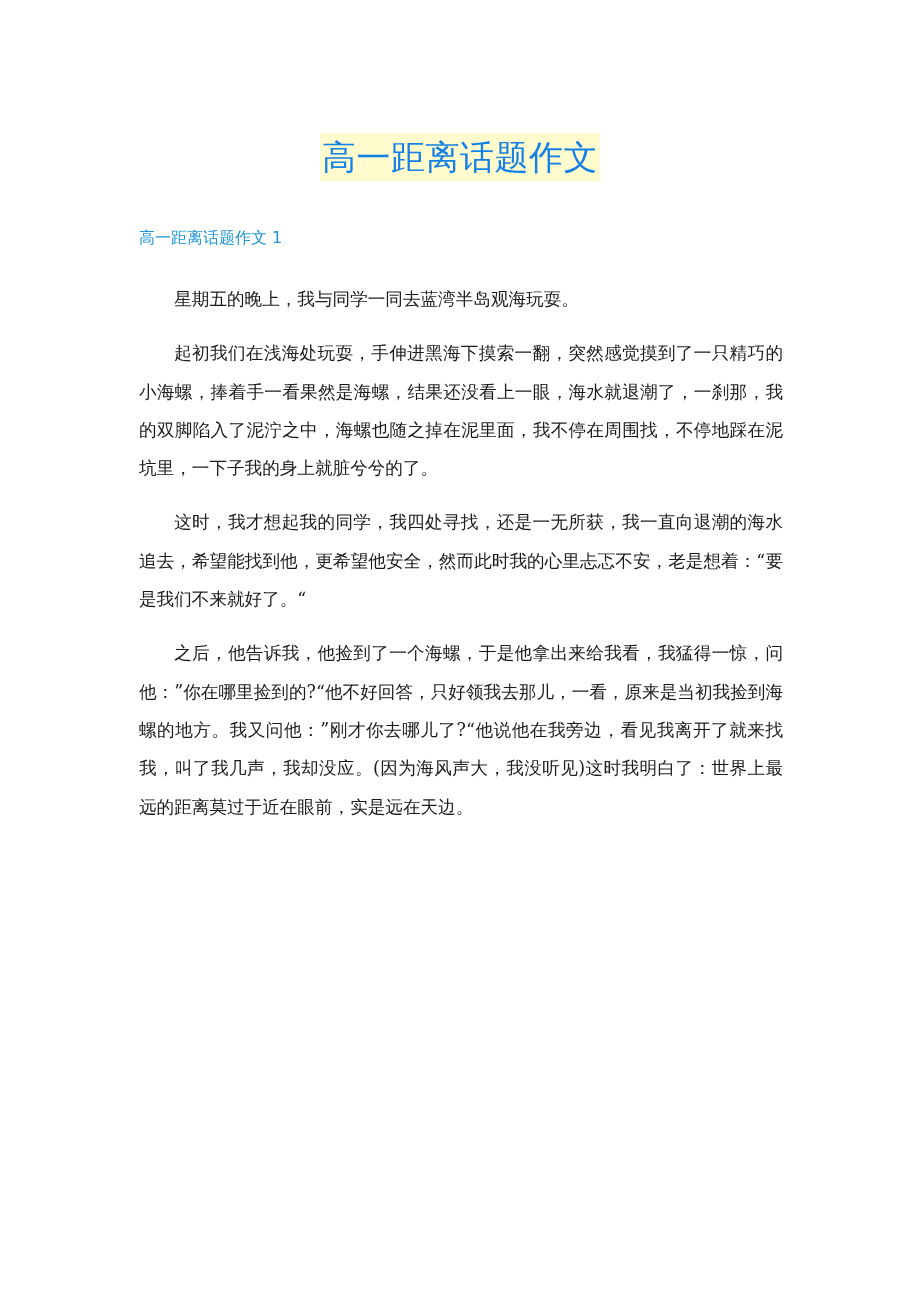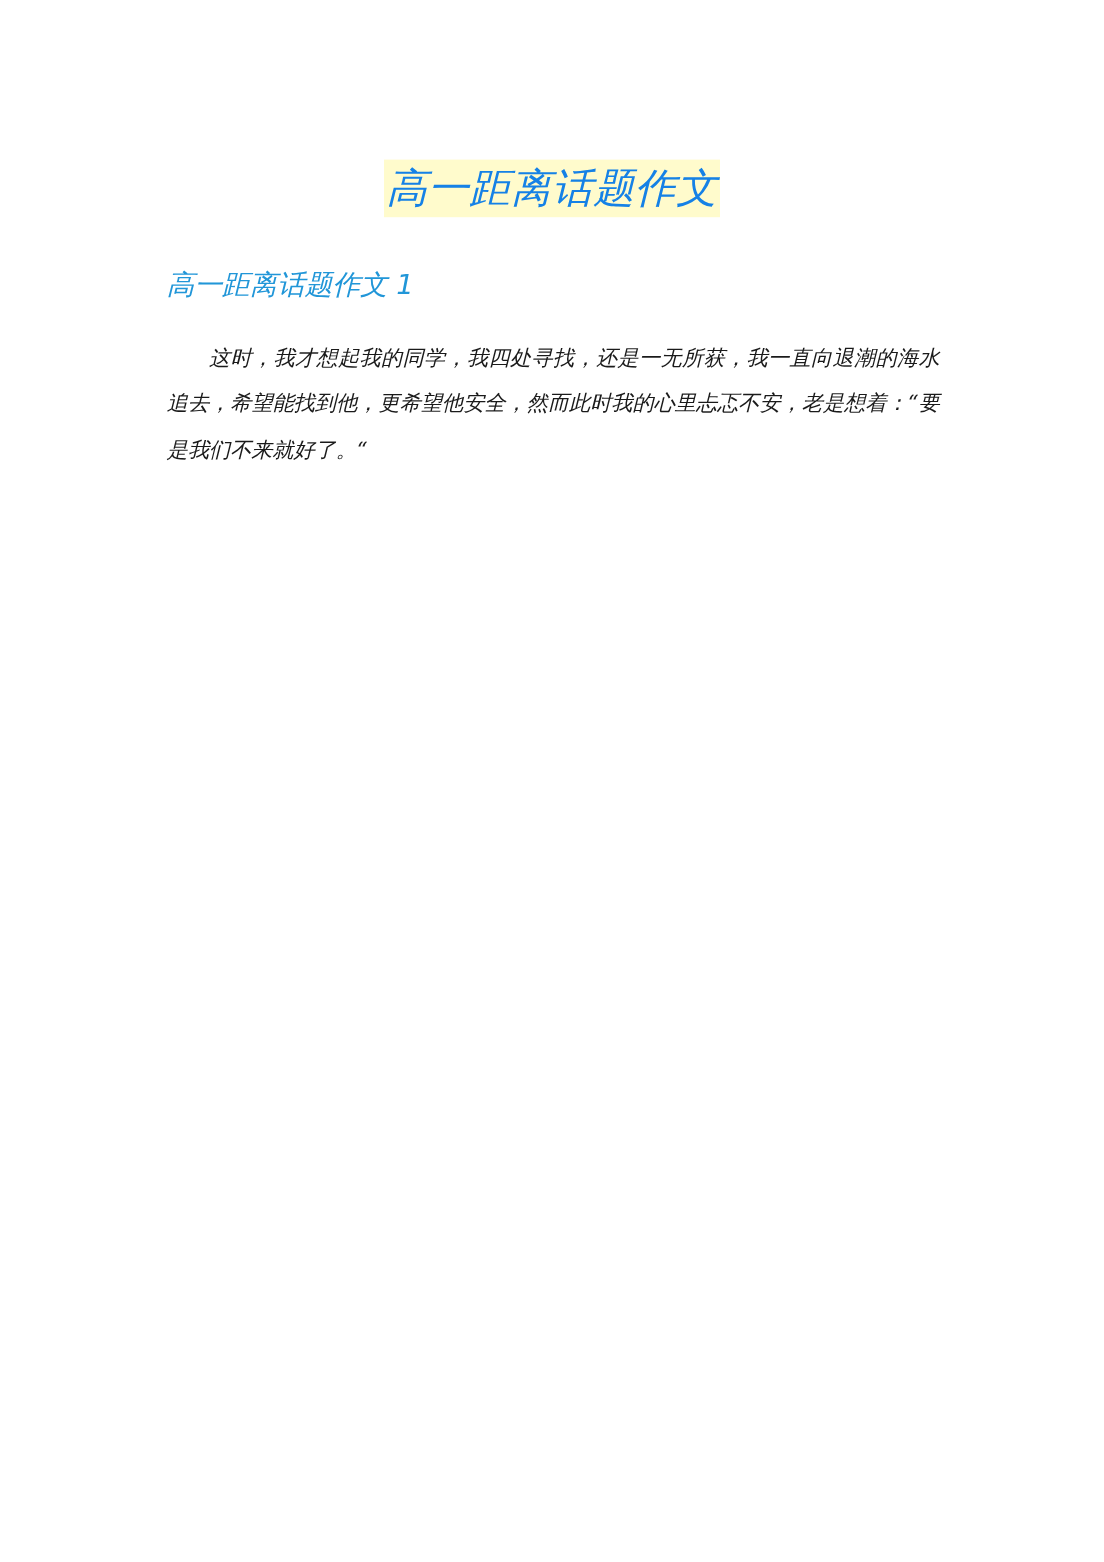--- a/index.html
+++ b/index.html
@@ -13,21 +13,20 @@
       position: relative;
       overflow: hidden;
       font-family: "DejaVu Serif", "Liberation Serif", serif;
     }
     .page {
       position: absolute;
       left: 0;
       top: 0;
       width: 920px;
       height: 1302px;
-      font-style: italic;
     }
     .title-wrap {
       position: absolute;
       top: 133px;
       left: 0;
       width: 920px;
       text-align: center;
     }
     .title {
       display: inline-block;
@@ -38,21 +37,21 @@
       line-height: 48px;
       padding: 0 2px;
       letter-spacing: 0.5px;
     }
     .section-heading {
       position: absolute;
       top: 225px;
       left: 139px;
       color: #2196d8;
       font-family: "DejaVu Sans", "Liberation Sans", sans-serif;
-      font-size: 23px;
+      font-size: 16px;
       line-height: 26px;
     }
     .body-text {
       position: absolute;
       top: 280px;
       left: 139px;
       width: 644px;
     }
     .para {
       margin: 0 0 16px 0;
@@ -70,16 +69,19 @@
 
 <div class="page">
 
   <div class="title-wrap">
     <h1 class="title" style="margin: 0px; font-weight: normal; color: rgb(21, 129, 230); background: rgb(255, 251, 204);">高一距离话题作文</h1>
   </div>
 
   <h2 class="section-heading" style="margin: 0px; font-weight: normal; color: rgb(33, 150, 216);">高一距离话题作文 1</h2>
 
   <div class="body-text">
+    <p class="para" style="color: rgb(26, 26, 26);">星期五的晚上，我与同学一同去蓝湾半岛观海玩耍。</p>
+    <p class="para" style="color: rgb(26, 26, 26);">起初我们在浅海处玩耍，手伸进黑海下摸索一翻，突然感觉摸到了一只精巧的小海螺，捧着手一看果然是海螺，结果还没看上一眼，海水就退潮了，一刹那，我的双脚陷入了泥泞之中，海螺也随之掉在泥里面，我不停在周围找，不停地踩在泥坑里，一下子我的身上就脏兮兮的了。</p>
     <p class="para" style="color: rgb(26, 26, 26);">这时，我才想起我的同学，我四处寻找，还是一无所获，我一直向退潮的海水追去，希望能找到他，更希望他安全，然而此时我的心里忐忑不安，老是想着：“要是我们不来就好了。“</p>
+    <p class="para" style="color: rgb(26, 26, 26);">之后，他告诉我，他捡到了一个海螺，于是他拿出来给我看，我猛得一惊，问他：”你在哪里捡到的?“他不好回答，只好领我去那儿，一看，原来是当初我捡到海螺的地方。我又问他：”刚才你去哪儿了?“他说他在我旁边，看见我离开了就来找我，叫了我几声，我却没应。(因为海风声大，我没听见)这时我明白了：世界上最远的距离莫过于近在眼前，实是远在天边。</p>
   </div>
 
 </div>
 
 </body></html>

